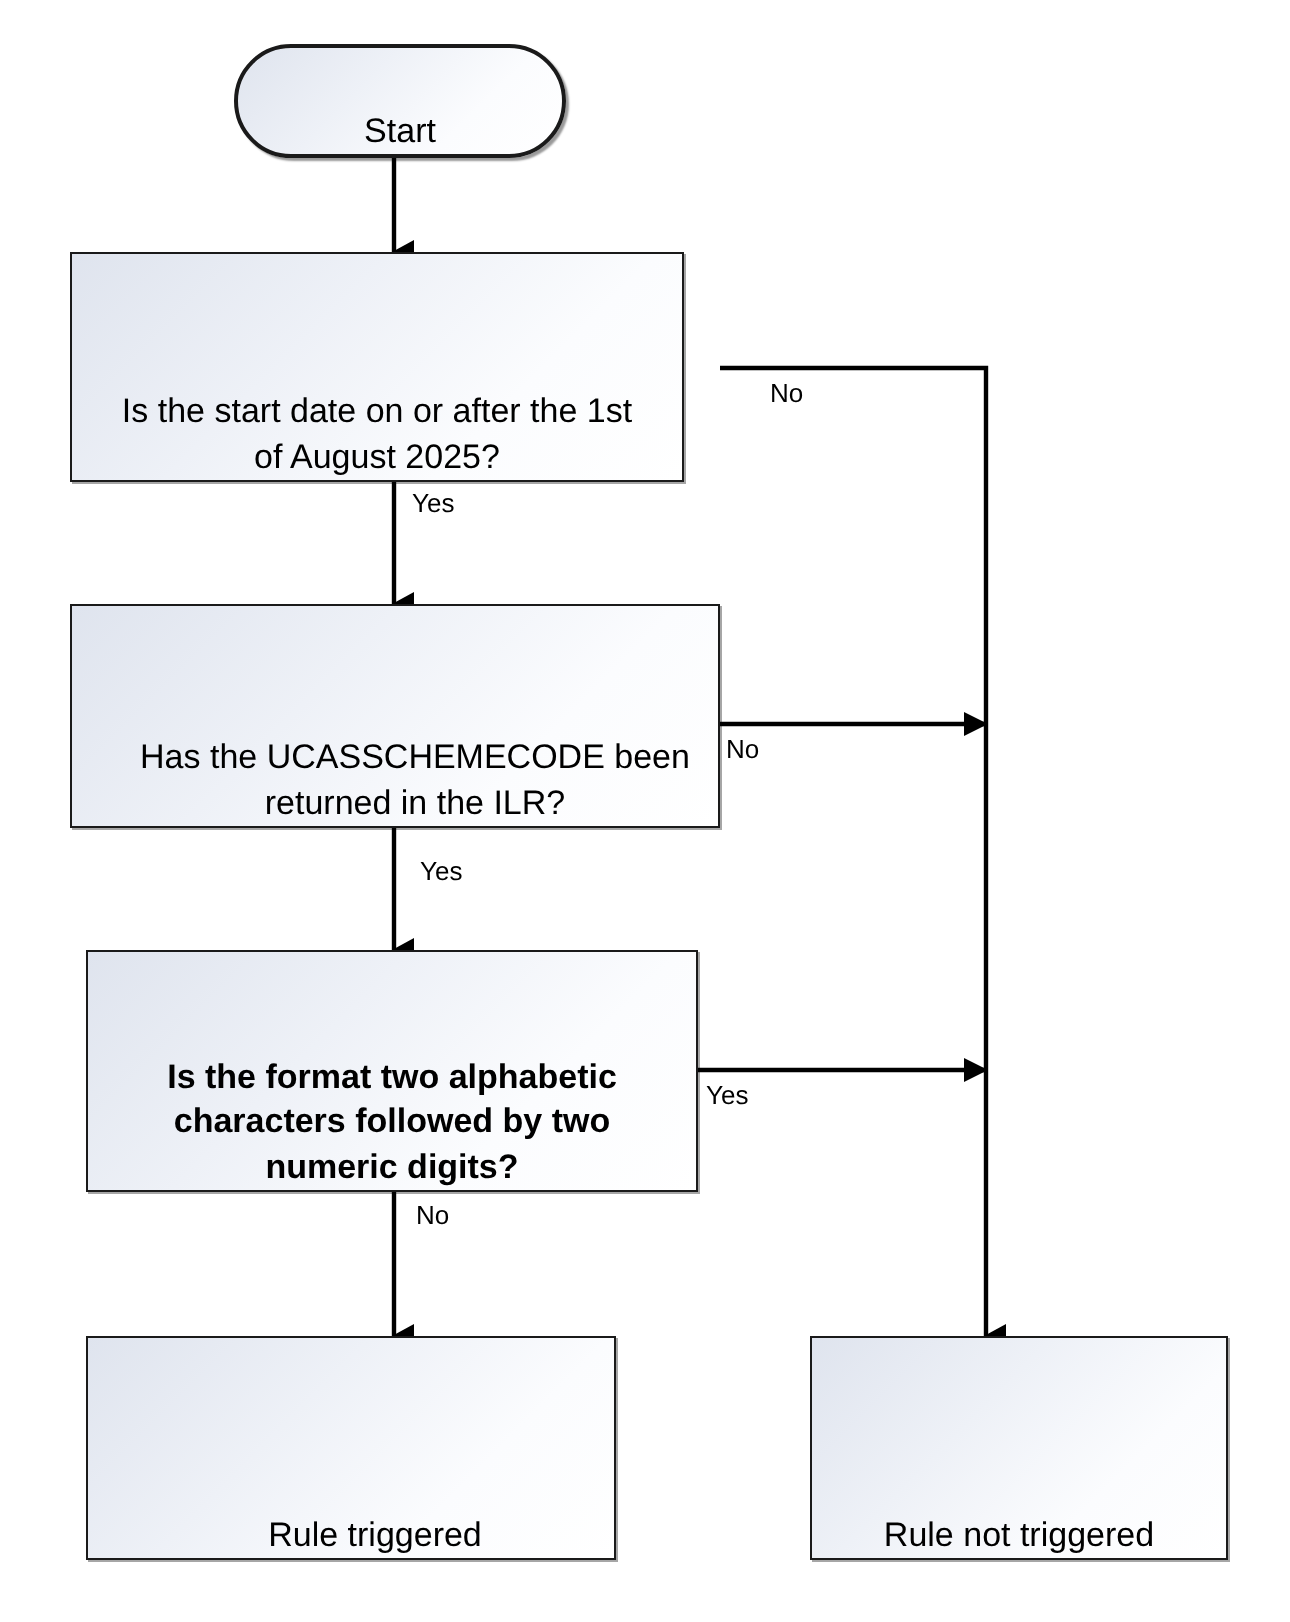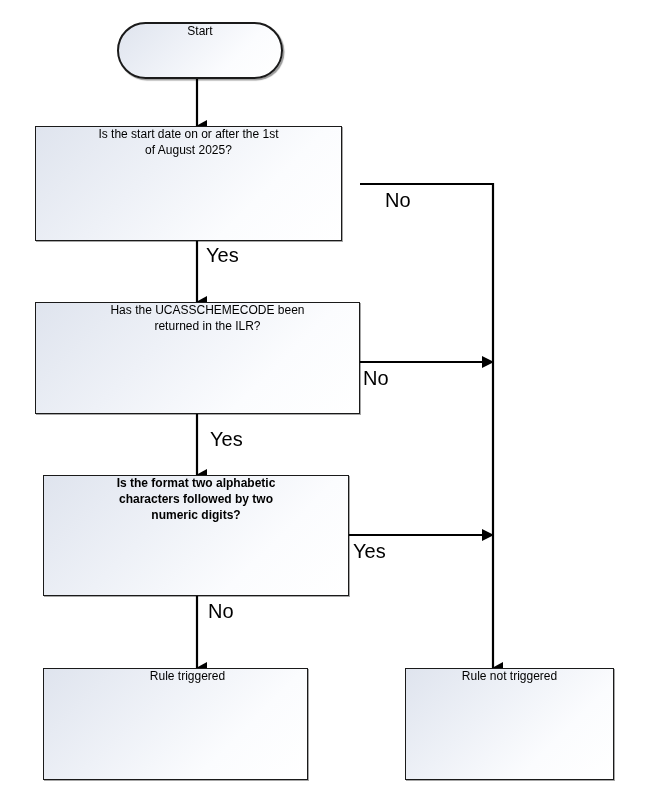--- a/index.html
+++ b/index.html
@@ -16,41 +16,41 @@
     height: 811px;
     background: #ffffff;
     overflow: hidden;
   }
   .node {
     position: absolute;
     box-sizing: border-box;
     border: 1.4px solid #1a1a1a;
     background: linear-gradient(135deg, #dfe4ee 0%, #eef1f7 38%, #fbfcfe 70%, #ffffff 100%);
     display: flex;
-    align-items: flex-start;
+    align-items: flex-end;
     justify-content: center;
     text-align: center;
     color: #000000;
-    font-size: 12px;
+    font-size: 17px;
     line-height: 1.32;
     box-shadow: 1px 1px 0 rgba(0,0,0,0.35);
   }
   .node.terminator {
     border-radius: 999px;
     border-width: 2px;
     box-shadow: 1.5px 1.5px 1px rgba(0,0,0,0.4);
   }
   .node .label {
     display: block;
     padding: 0 10px;
     white-space: pre-line;
   }
   .edge-label {
     position: absolute;
-    font-size: 20px;
+    font-size: 13px;
     color: #000000;
     white-space: nowrap;
     line-height: 1;
   }
   svg.wires {
     position: absolute;
     left: 0;
     top: 0;
     width: 645px;
     height: 811px;

